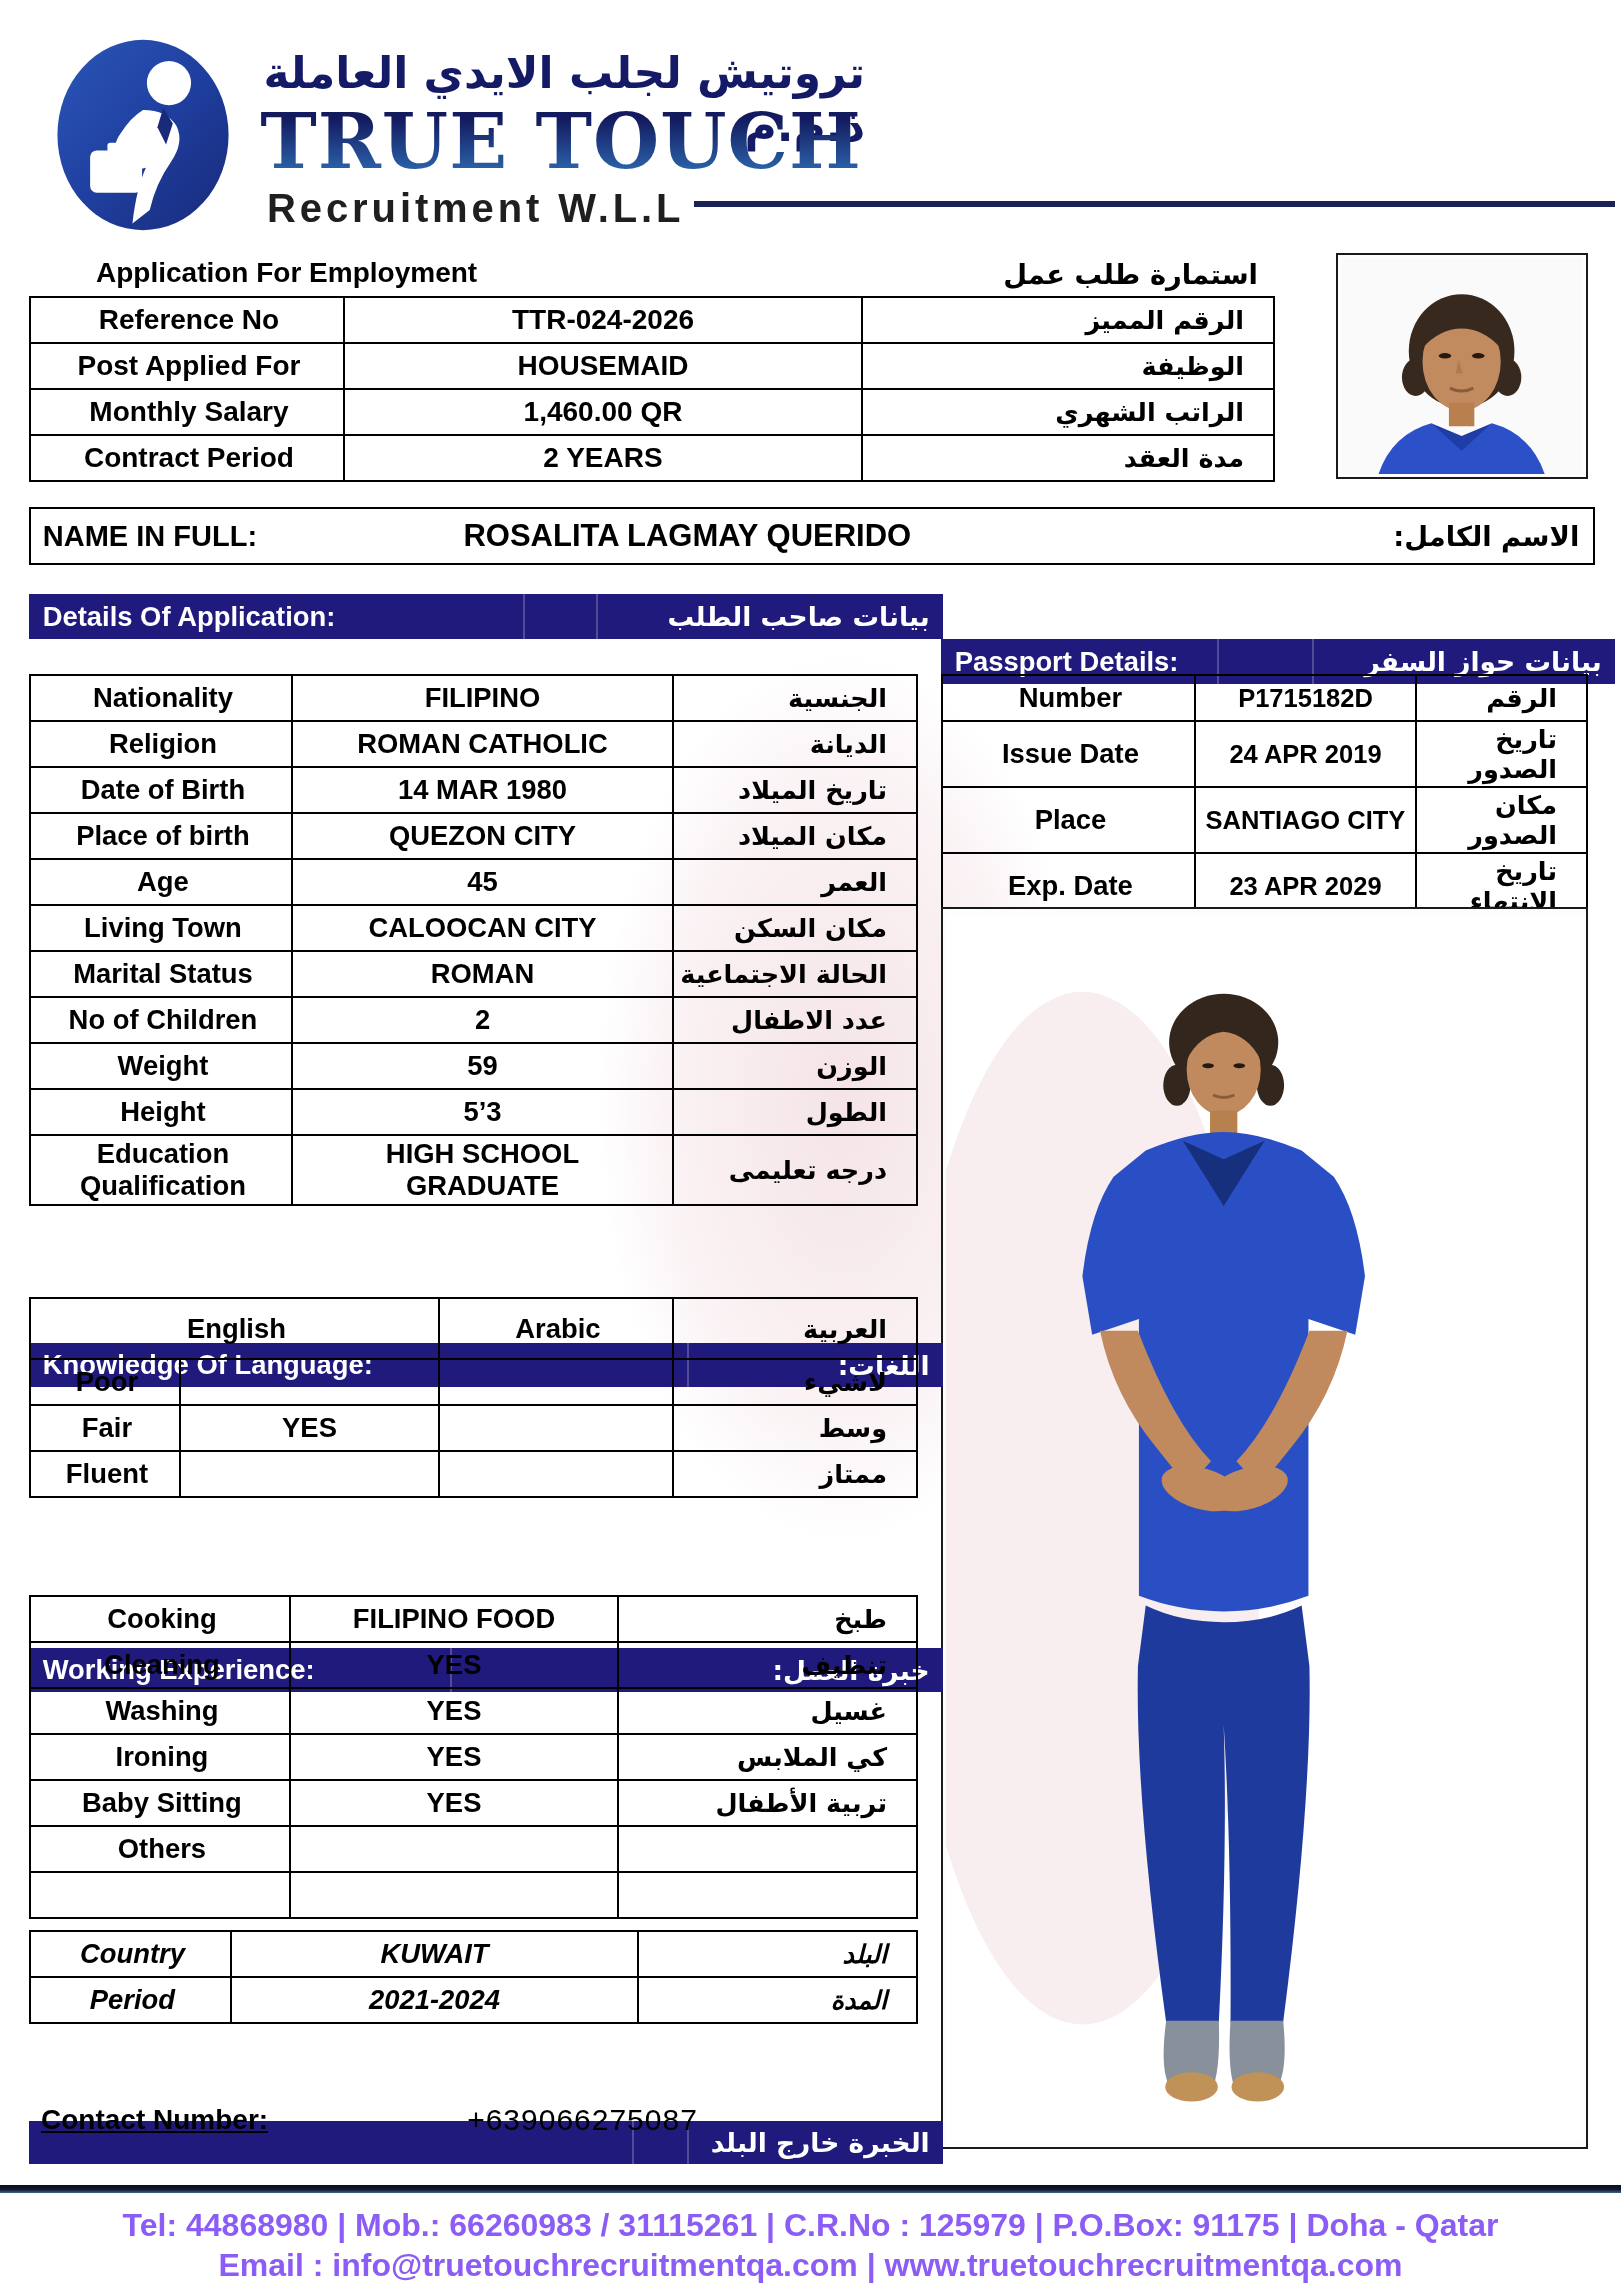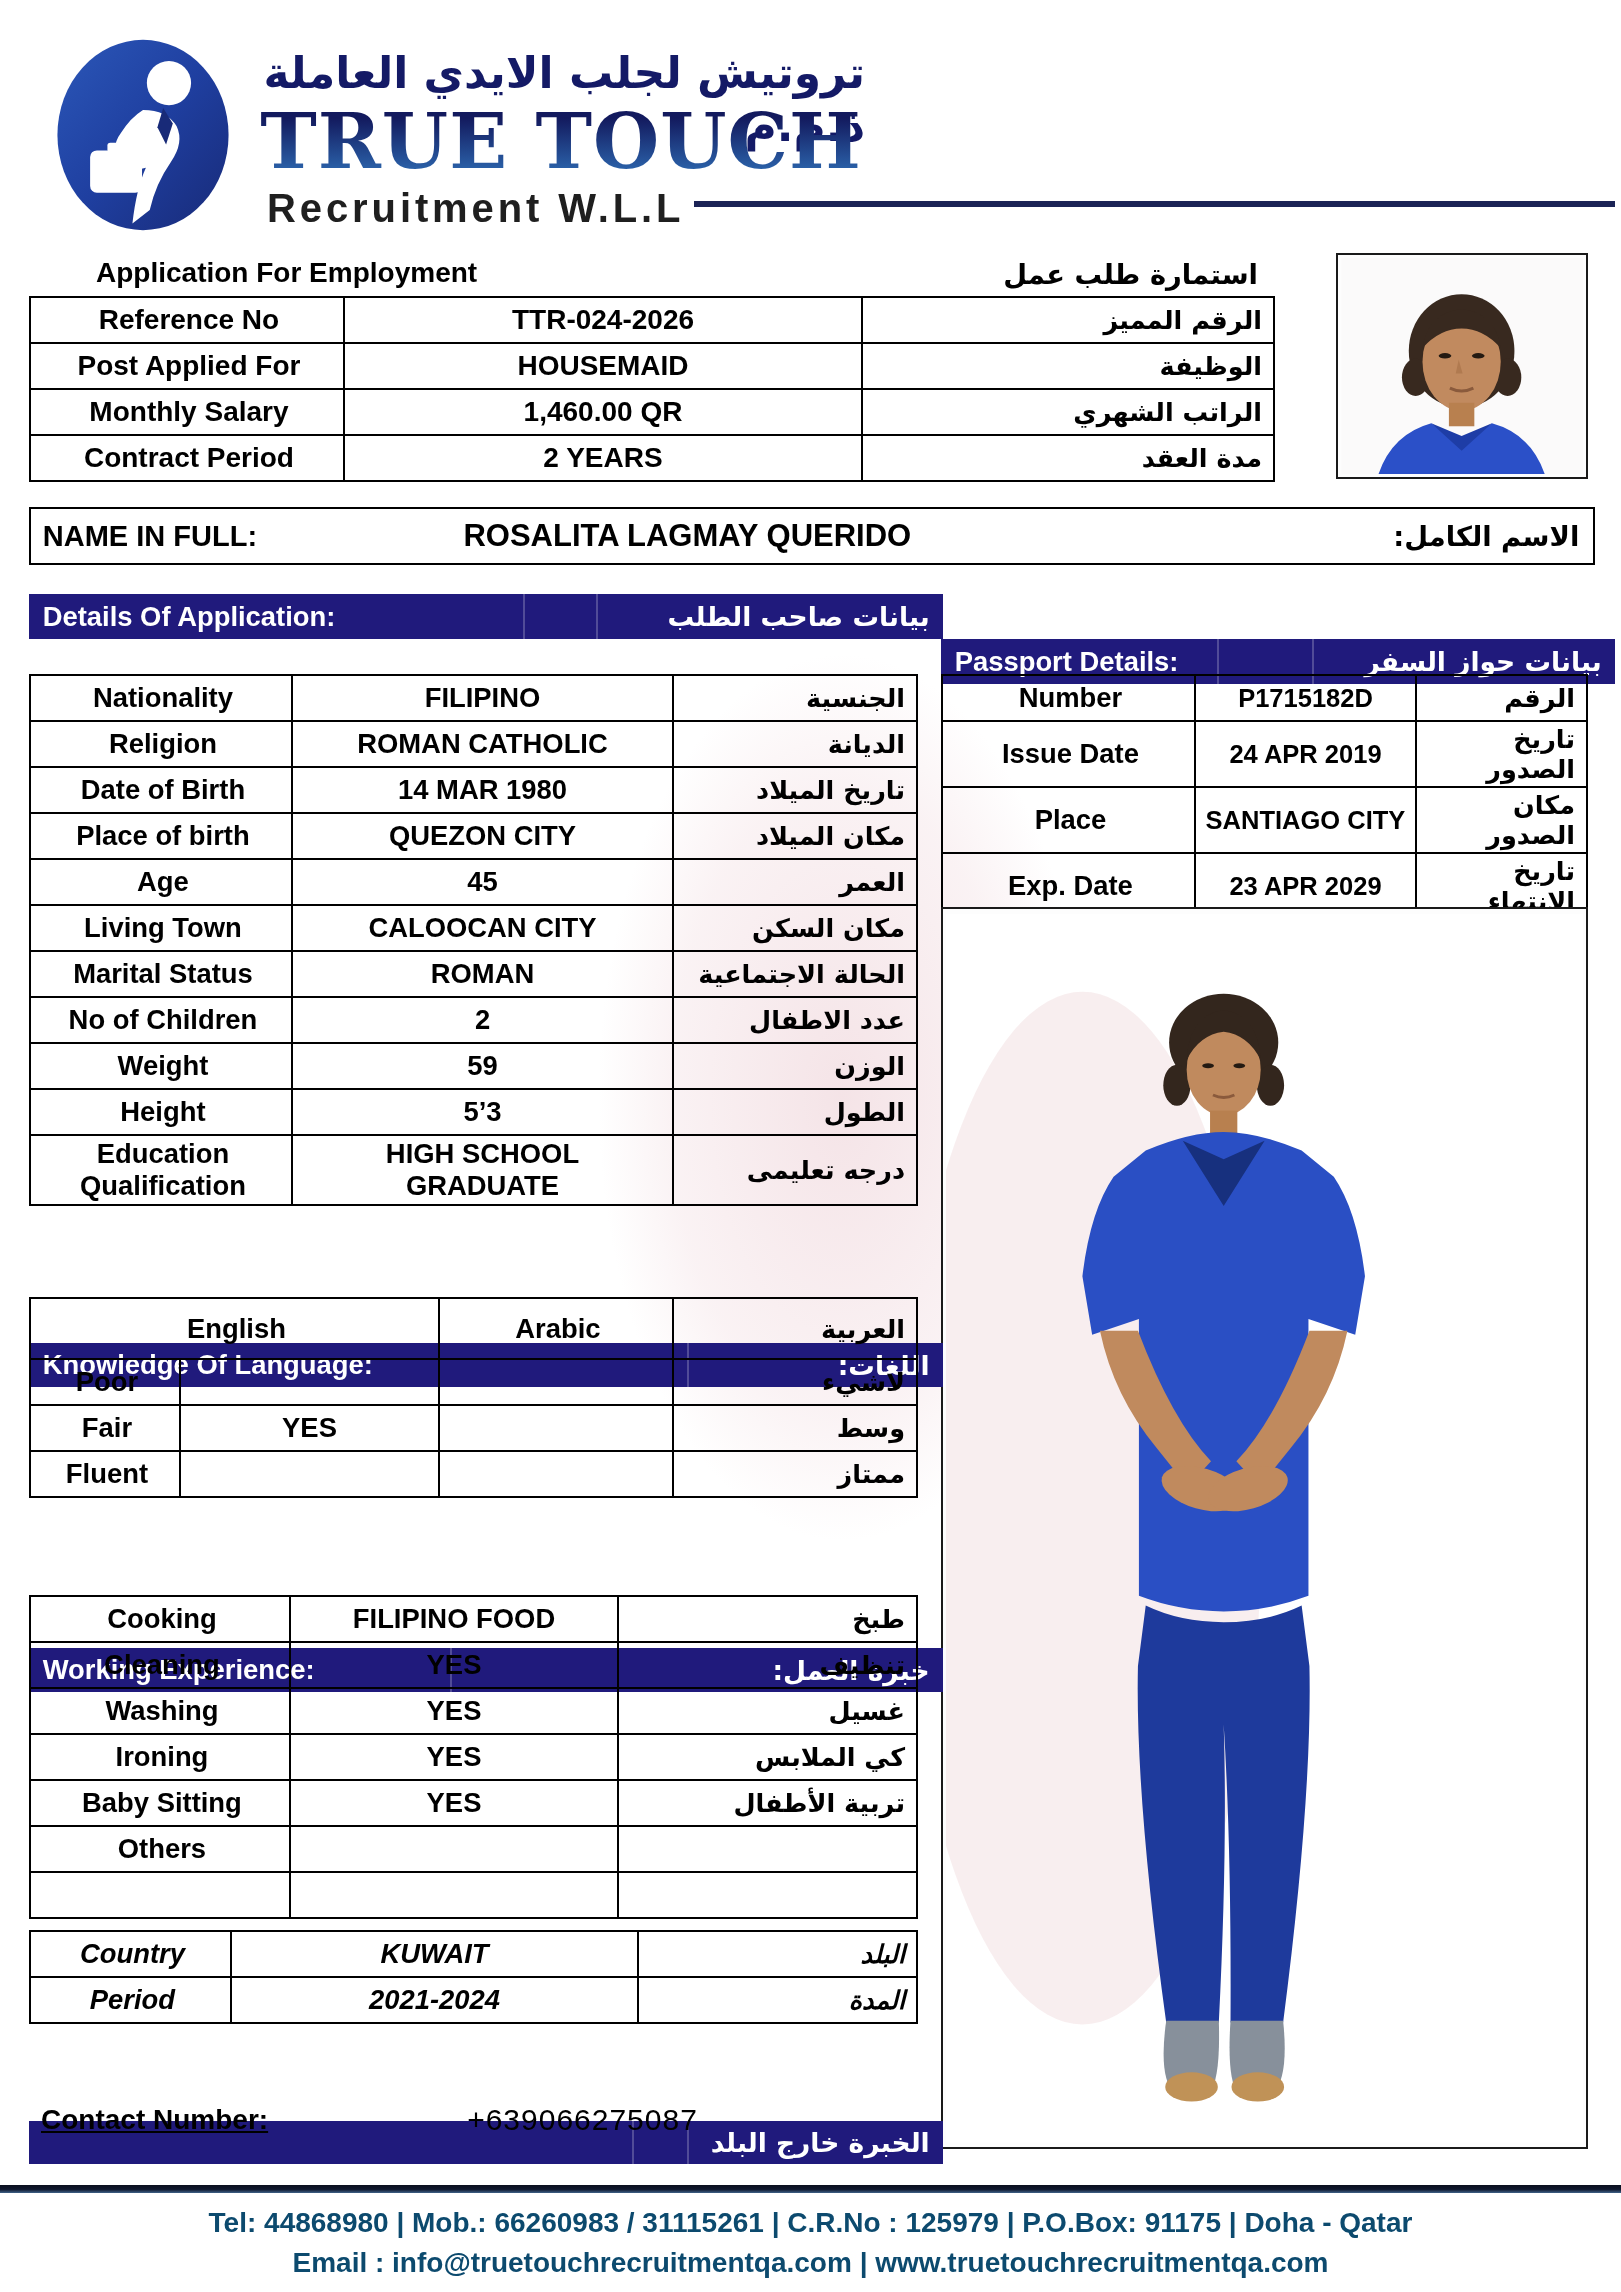--- a/index.html
+++ b/index.html
@@ -27,21 +27,21 @@
   .recruit-row{display:flex;align-items:center;}
   .recruit-text{font-weight:bold;font-size:40px;letter-spacing:3.9px;color:#1f1f1f;white-space:nowrap;}
   .recruit-line{flex:1;height:5.9px;background:#1b2356;margin:0 0 8.8px 9.8px;}
   
   table{border-collapse:collapse;table-layout:fixed;background:transparent;}
   td{border:2px solid var(--ink);font-weight:bold;font-size:27.4px;height:40px;
      padding:2px 5.9px;overflow:hidden;}
   .app-table td{font-size:28px;}
   td.lbl{text-align:center;padding-left:9.8px;}
   td.val{text-align:center;white-space:pre-line;}
-  td.ar{text-align:right;direction:rtl;padding-right:11px;
+  td.ar{text-align:right;direction:rtl;padding-right:29px;
         font-family:"DejaVu Sans",sans-serif;font-size:25.5px;}
   .lang-table tr:first-child td{height:55px;}
   
   .bar{background:var(--navy);color:#fff;display:flex;align-items:center;
        padding:0 13.7px;position:relative;}
   .bar-en{font-weight:bold;font-size:27.4px;}
   .bar-ar{margin-left:auto;direction:rtl;font-family:"DejaVu Sans",sans-serif;
           font-weight:bold;font-size:26.5px;}
   .bar .divider{position:absolute;top:0;bottom:0;width:2px;background:rgba(255,255,255,0.22);}
   
@@ -54,21 +54,21 @@
   .name-value{width:643px;flex:none;text-align:center;font-weight:bold;font-size:31px;}
   .name-ar{margin-left:auto;direction:rtl;font-family:"DejaVu Sans",sans-serif;
            font-weight:bold;font-size:27.4px;padding-right:13.7px;}
   
   .photo-box{border:2px solid #1a1a1a;background:#fdfdfd;padding:2.9px;box-sizing:border-box;}
   .photo-box svg{display:block;width:100%;height:100%;}
   
   .contact-label{font-weight:bold;font-size:28px;}
   .contact-value{font-size:30px;text-align:center;letter-spacing:1px;}
   .footer-line{background:linear-gradient(180deg,#0a0f1e 0%,#10182e 55%,#3e6288 100%);}
-  .footer-text{width:1621px;text-align:center;font-weight:bold;color:#0c4a6e;font-size:28px;}
+  .footer-text{width:1621px;text-align:center;font-weight:bold;color:#8b5cf6;font-size:32px;}
 </style>
 </head>
 <body>
 
 <div class="watermark"></div>
 
 <div class="page">
 
   <div class="abs" style="left:51px;top:35px;width:184px;height:200px;">
     <svg viewBox="0 0 190 208" width="184" height="200">

